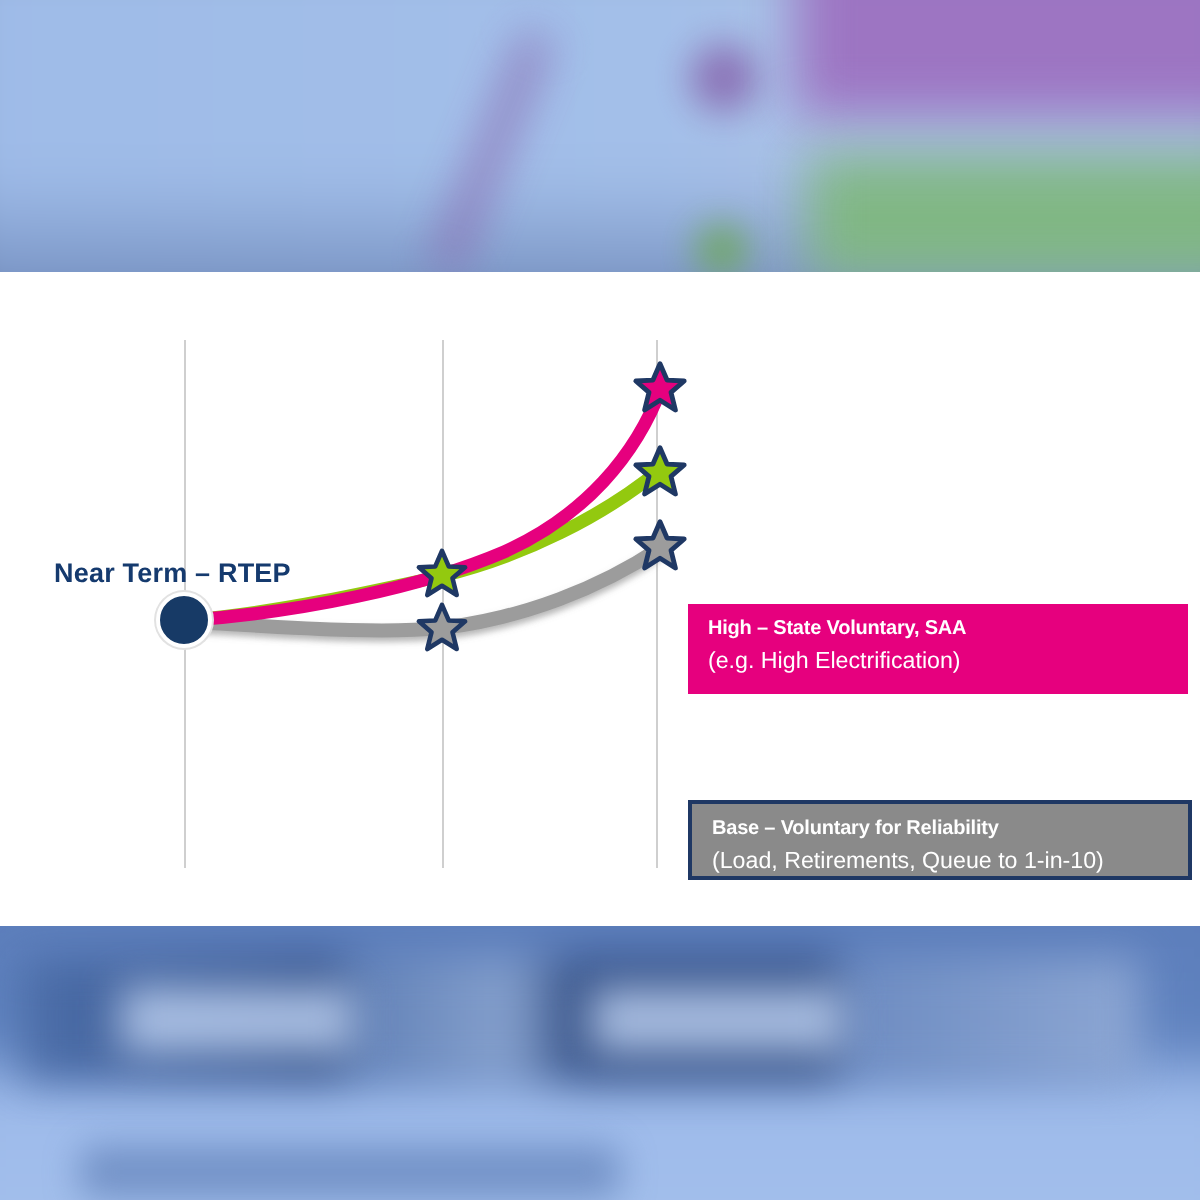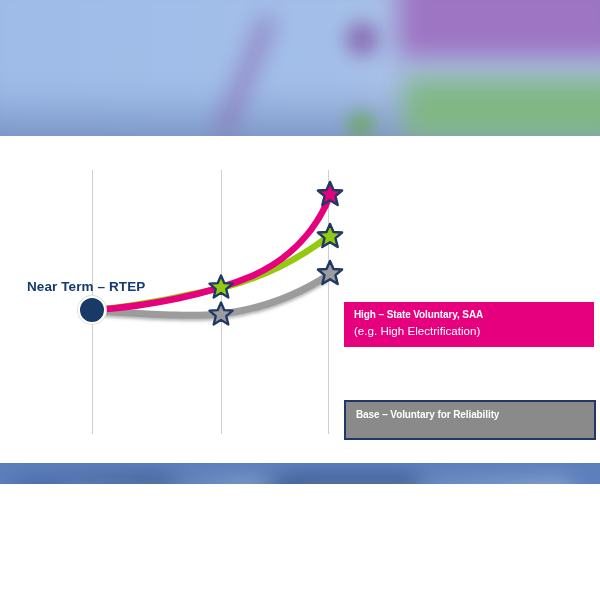--- a/index.html
+++ b/index.html
@@ -1,21 +1,21 @@
 <!DOCTYPE html>
 <html><head>
 <meta charset="utf-8">
 <style>
   html,body{margin:0;padding:0;}
   body{
     width:600px;height:600px;overflow:hidden;
     font-family:"Liberation Sans", sans-serif;
     background:#ffffff;
   }
-  #stage{position:relative;width:600px;height:484px;overflow:hidden;background:#0f172a;}
+  #stage{position:relative;width:600px;height:600px;overflow:hidden;background:#0f172a;}
 
   
   .backdrop{position:absolute;left:0;right:0;overflow:hidden;}
   .bd-top{top:0;height:136px;}
   .bd-bot{top:463px;height:137px;}
 
   .bd-top .bdfill{
     position:absolute;inset:-30px;
     background:
       linear-gradient(to bottom, rgba(140,170,220,0) 60%, rgba(62,86,140,.55) 100%),
@@ -161,20 +161,21 @@
 
     <div id="nearterm-label">Near Term – RTEP</div>
     <div id="nearterm-dot"></div>
 
     <div class="cbox" id="box-high">
       <div class="t1">High – State Voluntary, SAA</div>
       <div class="t2">(e.g. High Electrification)</div>
     </div>
     <div class="cbox" id="box-base">
       <div class="t1">Base – Voluntary for Reliability</div>
+      <div class="t2">(Load, Retirements, Queue to 1-in-10)</div>
     </div>
 
     <div id="timeline">
       <svg width="600" height="327" style="position:absolute;left:0;top:0;">
         <defs>
           <linearGradient id="gseg1" x1="0" y1="0" x2="1" y2="0">
             <stop offset="0" stop-color="#5d7cb0"></stop>
               <stop offset="1" stop-color="#1d3566"></stop>
           </linearGradient>
           <linearGradient id="gseg2" x1="0" y1="0" x2="1" y2="0">

